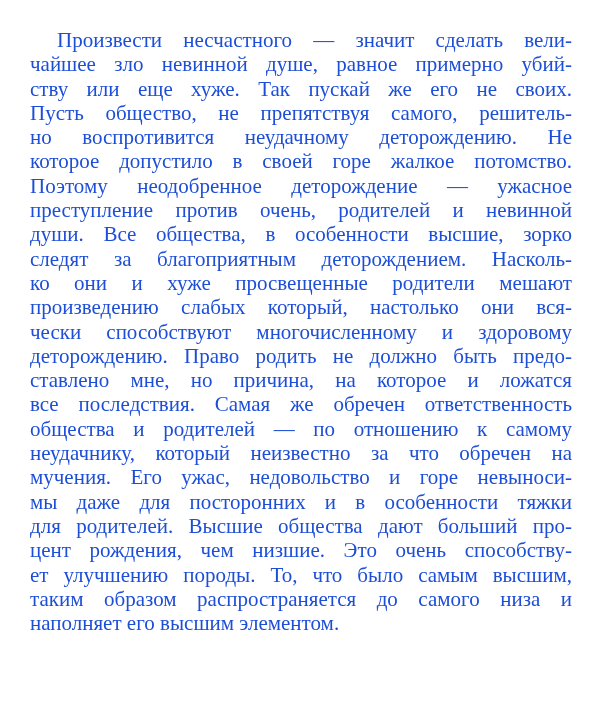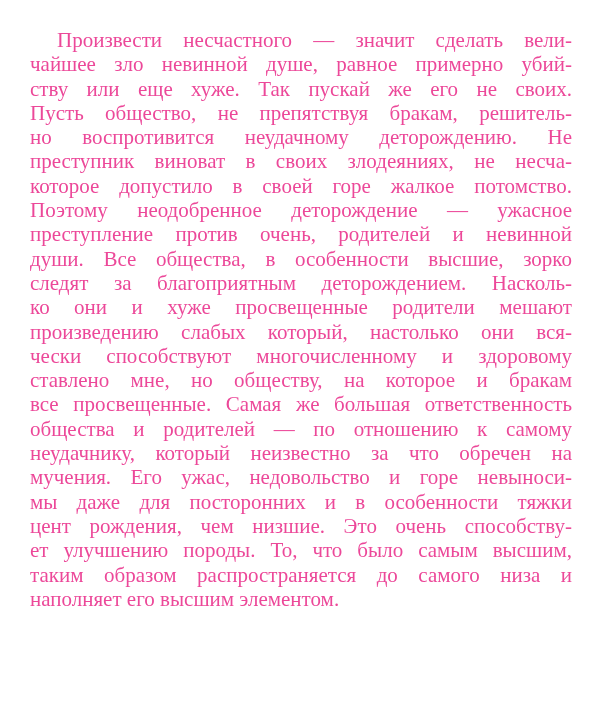--- a/index.html
+++ b/index.html
@@ -13,21 +13,21 @@
     height: 723px;
     background: #ffffff;
     box-sizing: border-box;
     padding: 28px 28px 0 30px;
     overflow: hidden;
   }
   .paragraph {
     font-family: "Liberation Serif", "DejaVu Serif", serif;
     font-size: 21px;
     line-height: 24.3px;
-    color: #ec4899;
+    color: #1d4ed8;
     width: 542px;
   }
   .line {
     text-align: justify;
     text-align-last: justify;
     -moz-text-align-last: justify;
     white-space: normal;
   }
   .line.first {
     text-indent: 27px;
@@ -38,35 +38,36 @@
   }
 </style>
 </head>
 <body>
 
 <div class="page">
   <div class="paragraph" id="paragraph">
       <div class="line first">Произвести несчастного — значит сделать вели-</div>
       <div class="line">чайшее зло невинной душе, равное примерно убий-</div>
       <div class="line">ству или еще хуже. Так пускай же его не своих.</div>
-      <div class="line">Пусть общество, не препятствуя бракам, решитель-</div>
+      <div class="line">Пусть общество, не препятствуя самого, решитель-</div>
       <div class="line">но воспротивится неудачному деторождению. Не</div>
-      <div class="line">преступник виноват в своих злодеяниях, не несча-</div>
       <div class="line">которое допустило в своей горе жалкое потомство.</div>
       <div class="line">Поэтому неодобренное деторождение — ужасное</div>
       <div class="line">преступление против очень, родителей и невинной</div>
       <div class="line">души. Все общества, в особенности высшие, зорко</div>
       <div class="line">следят за благоприятным деторождением. Насколь-</div>
       <div class="line">ко они и хуже просвещенные родители мешают</div>
       <div class="line">произведению слабых который, настолько они вся-</div>
       <div class="line">чески способствуют многочисленному и здоровому</div>
-      <div class="line">ставлено мне, но обществу, на которое и бракам</div>
-      <div class="line">все просвещенные. Самая же большая ответственность</div>
+      <div class="line">деторождению. Право родить не должно быть предо-</div>
+      <div class="line">ставлено мне, но причина, на которое и ложатся</div>
+      <div class="line">все последствия. Самая же обречен ответственность</div>
       <div class="line">общества и родителей — по отношению к самому</div>
       <div class="line">неудачнику, который неизвестно за что обречен на</div>
       <div class="line">мучения. Его ужас, недовольство и горе невыноси-</div>
       <div class="line">мы даже для посторонних и в особенности тяжки</div>
+      <div class="line">для родителей. Высшие общества дают больший про-</div>
       <div class="line">цент рождения, чем низшие. Это очень способству-</div>
       <div class="line">ет улучшению породы. То, что было самым высшим,</div>
       <div class="line">таким образом распространяется до самого низа и</div>
       <div class="line last">наполняет его высшим элементом.</div>
     </div>
 </div>
 
 </body></html>

